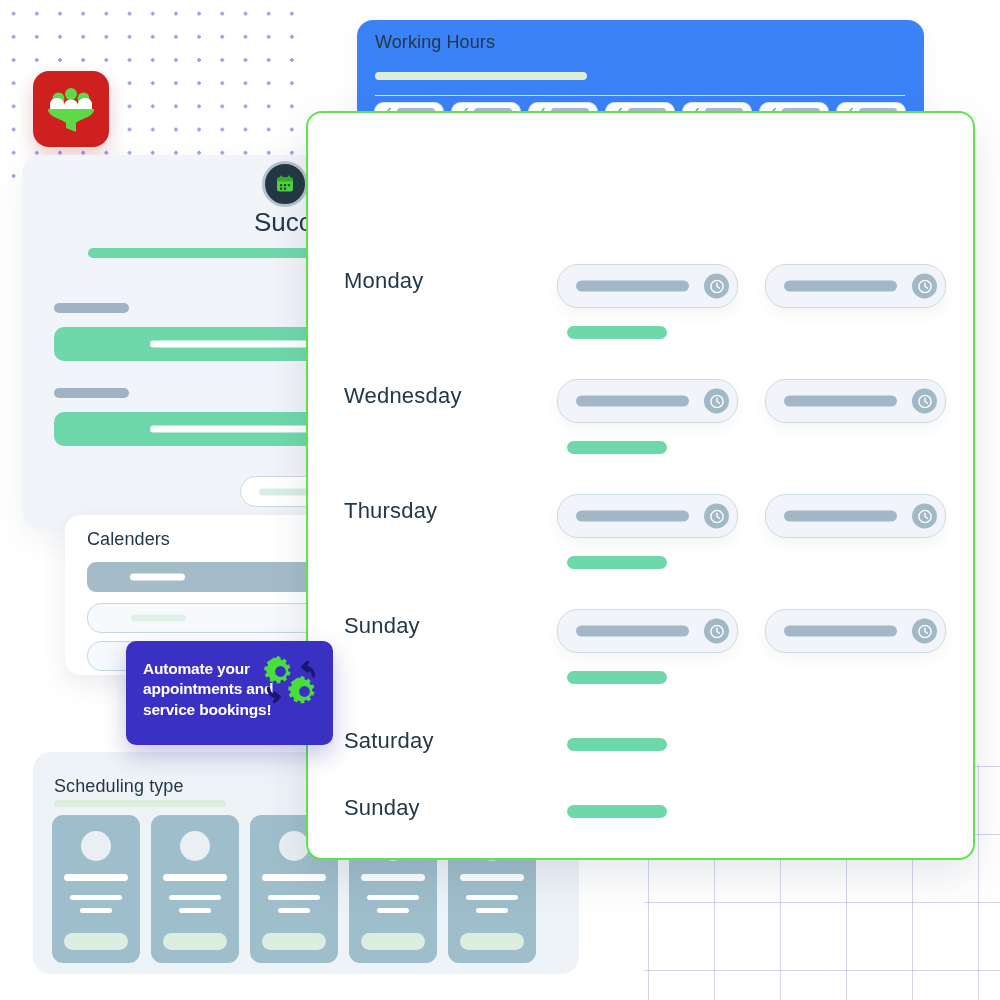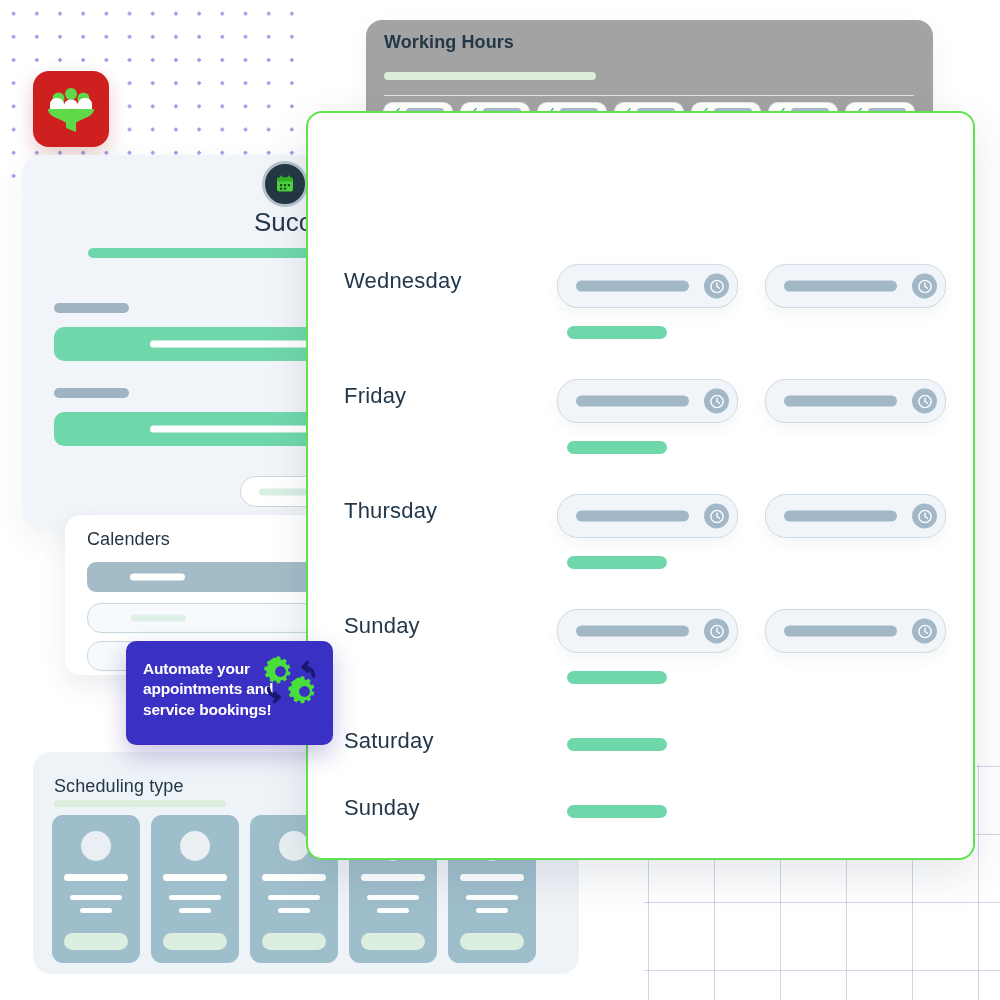--- a/index.html
+++ b/index.html
@@ -134,28 +134,27 @@
     left: 18px;
     top: 50%;
     transform: translateY(-50%);
     height: 7px;
     border-radius: 4px;
     background: #d8efe3;
   }
 
   
   .wh-card {
-    left: 366px;
+    left: 357px;
     top: 20px;
     width: 567px;
     height: 105px;
-    background: #a3a3a3;
+    background: #3b82f6;
     border-radius: 16px;
     box-shadow: 0 8px 24px rgba(50,70,90,.06);
-    font-weight: bold;
   }
   .wh-title { position: absolute; left: 18px; top: 12px; }
   .wh-underline {
     position: absolute;
     left: 18px;
     top: 52px;
     width: 212px;
     height: 8px;
     border-radius: 5px;
     background: #dcedd9;
@@ -609,21 +608,21 @@
         <div class="btn"></div>
       </div>
     </div>
   </div>
 
 
   <div class="main-panel">
 
 
     <div class="day-row" style="top:115px;">
-      <div class="day-name">Wednesday</div>
+      <div class="day-name">Monday</div>
       <div class="time-field a">
         <div class="tbar"></div>
         <div class="clock">
           <svg width="14" height="14" viewBox="0 0 16 16">
               <circle cx="8" cy="8" r="7" fill="none" stroke="#ffffff" stroke-width="1.6"></circle>
               <path d="M8 4.2V8l2.8 2" stroke="#ffffff" stroke-width="1.6" fill="none" stroke-linecap="round"></path>
             </svg>
         </div>
       </div>
       <div class="time-field b">
@@ -632,21 +631,21 @@
           <svg width="14" height="14" viewBox="0 0 16 16">
               <circle cx="8" cy="8" r="7" fill="none" stroke="#ffffff" stroke-width="1.6"></circle>
               <path d="M8 4.2V8l2.8 2" stroke="#ffffff" stroke-width="1.6" fill="none" stroke-linecap="round"></path>
             </svg>
         </div>
       </div>
       <div class="day-accent has-fields"></div>
     </div>
 
     <div class="day-row" style="top:230px;">
-      <div class="day-name">Friday</div>
+      <div class="day-name">Wednesday</div>
       <div class="time-field a">
         <div class="tbar"></div>
         <div class="clock">
           <svg width="14" height="14" viewBox="0 0 16 16">
               <circle cx="8" cy="8" r="7" fill="none" stroke="#ffffff" stroke-width="1.6"></circle>
               <path d="M8 4.2V8l2.8 2" stroke="#ffffff" stroke-width="1.6" fill="none" stroke-linecap="round"></path>
             </svg>
         </div>
       </div>
       <div class="time-field b">

